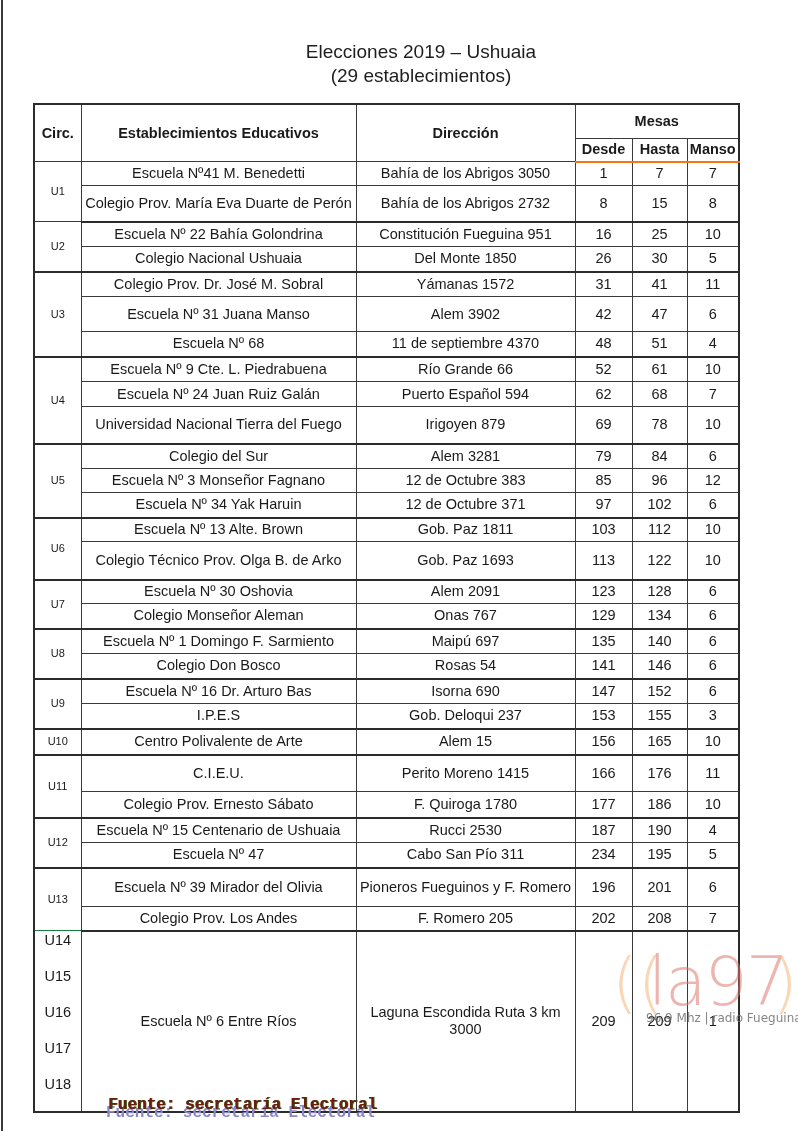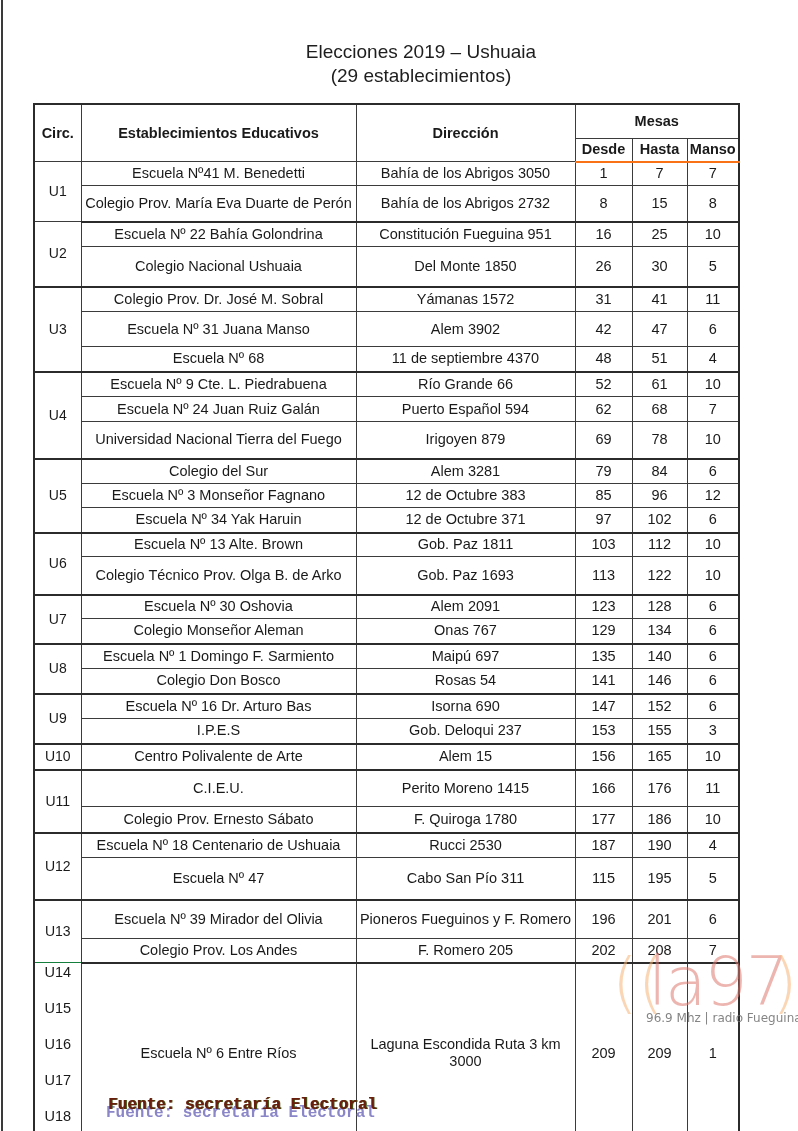--- a/index.html
+++ b/index.html
@@ -16,21 +16,21 @@
     border-collapse: collapse; table-layout: fixed; font-size: 14.5px;
   }
   table.elec td, table.elec th {
     border: 1px solid #3b3b3b; text-align: center; vertical-align: middle; padding: 0 2px; line-height: 17px;
   }
   table.elec { border: 2px solid #2b2b2b; }
   table.elec th { font-weight: bold; font-size: 14.5px; }
   th.sub { font-weight: normal; height: 22px; }
   tr.group-end td { border-bottom: 2px solid #2b2b2b; }
   thead tr.hdr2 th { border-bottom: 2px solid #f97316; }
-  td.circ { text-align: left; padding-left: 9px; font-size: 14px; }
+  td.circ { text-align: left; padding-left: 9px; font-size: 11px; }
   td.circ-multi { text-align: left; padding-left: 8px; vertical-align: top; margin-top: 12px; }
   .circ-multi div { height: 36px; line-height: 18px; }
   .watermark { position: absolute; left: 612px; top: 950px; width: 190px; height: 80px; pointer-events: none; }
   .wm-paren { position: absolute; top: -6px; font-size: 66px; font-weight: 300; color: rgba(245, 180, 120, 0.55); font-family: "DejaVu Sans", sans-serif; }
   .wm-paren.l { left: 0px; }
   .wm-paren.r { left: 160px; }
   .wm-logo { position: absolute; left: 36px; top: -8px; font-size: 68px; color: rgba(222, 120, 110, 0.55); font-family: "DejaVu Sans", sans-serif; font-weight: 300; letter-spacing: -2px; }
   .wm-sub { position: absolute; left: 34px; top: 61px; font-size: 12px; color: rgba(110,110,110,0.85); white-space: nowrap; font-family: "DejaVu Sans", sans-serif; }
   .source { position: absolute; left: 108px; top: 1096px; font-size: 16px; font-weight: bold; font-family: Liberation Mono, monospace; }
   .source .shadow { position: absolute; left: -2px; top: 8px; color: #8a86c8; white-space: nowrap; }
@@ -85,21 +85,21 @@
     </tr>
 
     <tr style="height:25px">
       <td rowspan="2" class="circ" style="border-bottom:2px solid #2b2b2b">U2</td>
       <td>Escuela Nº 22 Bahía Golondrina</td>
       <td>Constitución Fueguina 951</td>
       <td>16</td>
       <td>25</td>
       <td>10</td>
     </tr>
-    <tr class="group-end" style="height:40px">
+    <tr class="group-end" style="height:25px">
       <td>Colegio  Nacional Ushuaia</td>
       <td>Del Monte 1850</td>
       <td>26</td>
       <td>30</td>
       <td>5</td>
     </tr>
 
     <tr style="height:25px">
       <td rowspan="3" class="circ" style="border-bottom:2px solid #2b2b2b">U3</td>
       <td>Colegio Prov. Dr. José M. Sobral</td>
@@ -253,30 +253,30 @@
     <tr class="group-end" style="height:26px">
       <td>Colegio Prov. Ernesto Sábato</td>
       <td>F. Quiroga 1780</td>
       <td>177</td>
       <td>186</td>
       <td>10</td>
     </tr>
 
     <tr style="height:25px">
       <td rowspan="2" class="circ" style="border-bottom:2px solid #2b2b2b">U12</td>
-      <td>Escuela Nº 18 Centenario de Ushuaia</td>
+      <td>Escuela Nº 15 Centenario de Ushuaia</td>
       <td>Rucci 2530</td>
       <td>187</td>
       <td>190</td>
       <td>4</td>
     </tr>
-    <tr class="group-end" style="height:42px">
+    <tr class="group-end" style="height:25px">
       <td>Escuela Nº 47</td>
       <td>Cabo San Pío 311</td>
-      <td>115</td>
+      <td>234</td>
       <td>195</td>
       <td>5</td>
     </tr>
 
     <tr style="height:39px">
       <td rowspan="2" class="circ" style="border-bottom:1px solid #15803d">U13</td>
       <td>Escuela Nº 39 Mirador del Olivia</td>
       <td>Pioneros Fueguinos y F. Romero</td>
       <td>196</td>
       <td>201</td>

